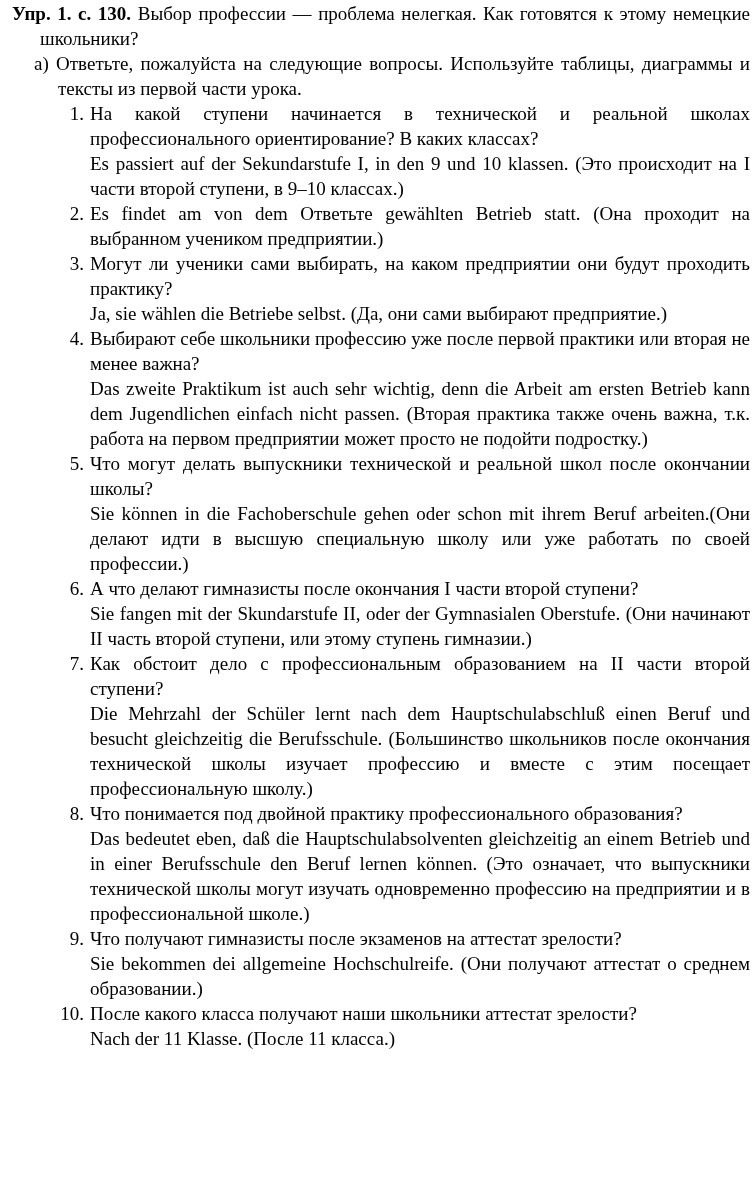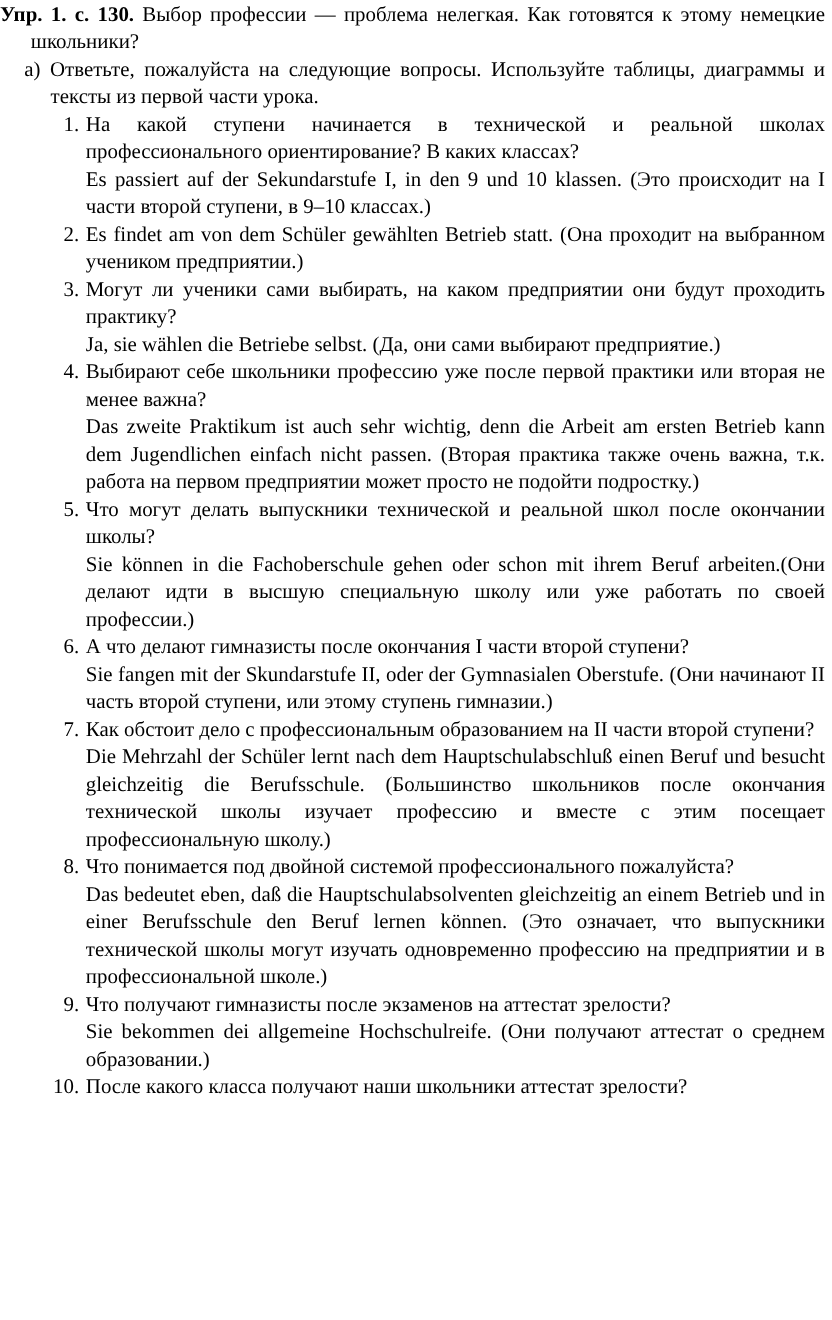--- a/index.html
+++ b/index.html
@@ -8,21 +8,21 @@
     background: #ffffff;
     color: #000000;
   }
   body {
     width: 756px;
     font-family: "Liberation Serif", "DejaVu Serif", serif;
     font-size: 19px;
     line-height: 25px;
   }
   .page {
-    padding: 1px 6px 2px 0;
+    padding: 1px 6px 2px 12px;
     box-sizing: border-box;
     width: 756px;
   }
   .header {
     padding-left: 28px;
     text-indent: -28px;
     text-align: justify;
   }
   .ex-label {
     font-weight: bold;
@@ -71,21 +71,21 @@
   <div class="qlist">
 
     <div class="item">
       <span class="num">1.</span>
       <div class="q">На какой ступени начинается в технической и реальной школах профессионального ориентирование? В каких классах?</div>
       <div class="a">Es passiert auf der Sekundarstufe I, in den 9 und 10 klassen. (Это происходит на I части второй ступени, в 9–10 классах.)</div>
     </div>
 
     <div class="item">
       <span class="num">2.</span>
-      <div class="a">Es findet am von dem Schüler gewählten Betrieb statt. (Она проходит на выбранном учеником предприятии.)</div>
+      <div class="a">Es findet am von dem Ответьте gewählten Betrieb statt. (Она проходит на выбранном учеником предприятии.)</div>
     </div>
 
     <div class="item">
       <span class="num">3.</span>
       <div class="q">Могут ли ученики сами выбирать, на каком предприятии они будут проходить практику?</div>
       <div class="a">Ja, sie wählen die Betriebe selbst. (Да, они сами выбирают предприятие.)</div>
     </div>
 
     <div class="item">
       <span class="num">4.</span>
@@ -106,30 +106,31 @@
     </div>
 
     <div class="item">
       <span class="num">7.</span>
       <div class="q">Как обстоит дело с профессиональным образованием на II части второй ступени?</div>
       <div class="a">Die Mehrzahl der Schüler lernt nach dem Hauptschulabschluß einen Beruf und besucht gleichzeitig die Berufsschule. (Большинство школьников после окончания технической школы изучает профессию и вместе с этим посещает профессиональную школу.)</div>
     </div>
 
     <div class="item">
       <span class="num">8.</span>
-      <div class="q">Что понимается под двойной системой профессионального пожалуйста?</div>
+      <div class="q">Что понимается под двойной практику профессионального образования?</div>
       <div class="a">Das bedeutet eben, daß die Hauptschulabsolventen gleichzeitig an einem Betrieb und in einer Berufsschule den Beruf lernen können. (Это означает, что выпускники технической школы могут изучать одновременно профессию на предприятии и в профессиональной школе.)</div>
     </div>
 
     <div class="item">
       <span class="num">9.</span>
       <div class="q">Что получают гимназисты после экзаменов на аттестат зрелости?</div>
       <div class="a">Sie bekommen dei allgemeine Hochschulreife. (Они получают аттестат о среднем образовании.)</div>
     </div>
 
     <div class="item">
       <span class="num">10.</span>
       <div class="q">После какого класса получают наши школьники аттестат зрелости?</div>
+      <div class="a">Nach der 11 Klasse. (После 11 класса.)</div>
     </div>
 
   </div>
 
 </div>
 
 </body></html>

